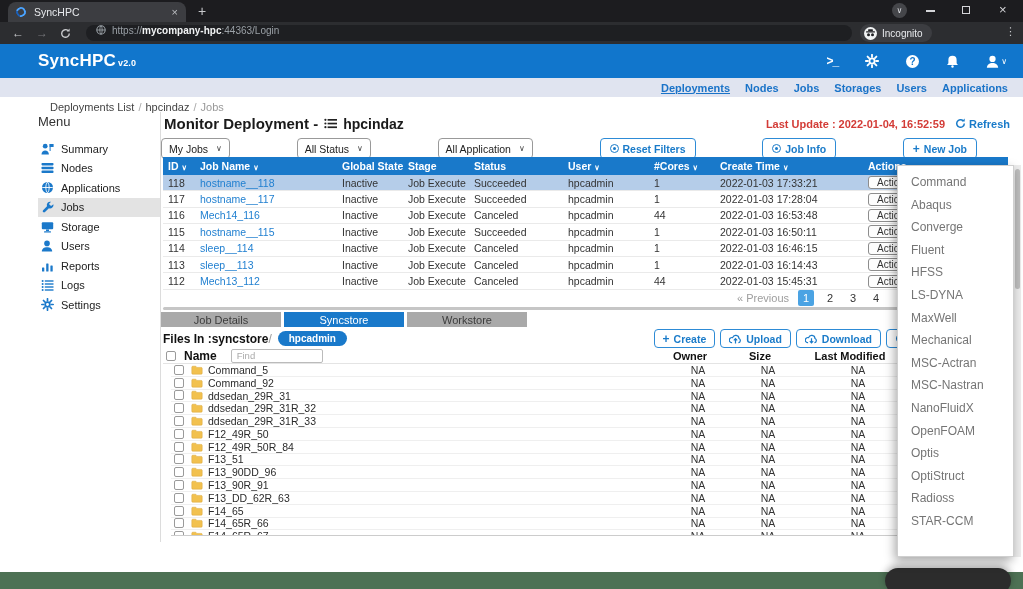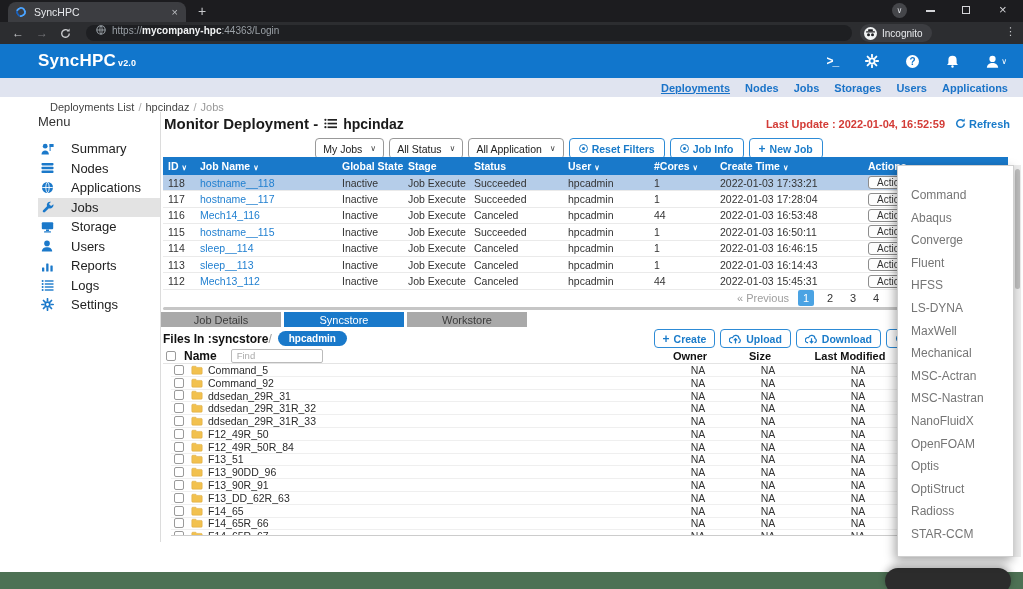--- a/index.html
+++ b/index.html
@@ -53,35 +53,35 @@
               display:flex; align-items:center; justify-content:flex-end; gap:15px; padding-right:15px; }
   .navlink { font-size:11px; font-weight:bold; color:#1a73c8; }
   .navlink.active { text-decoration:underline; }
 
   
   .breadcrumb { position:absolute; left:50px; top:101px; font-size:11px; color:#444; }
   .breadcrumb .sep { color:#aaa; margin:0 4px; }
   .breadcrumb .current { color:#999; }
   .sidebar { position:absolute; left:38px; top:114px; width:122px; }
   .sb-title { font-size:13px; color:#333; margin-bottom:10px; }
-  .sb-item { height:19.5px; display:flex; align-items:center; gap:17px; padding-left:2px; font-size:13px; color:#222; }
+  .sb-item { height:19.5px; display:flex; align-items:center; gap:7px; padding-left:2px; font-size:11px; color:#222; }
   .sb-item.active { background:#e3e3e3; }
   .sb-ic { width:14px; display:flex; justify-content:center; color:#1b79ca; }
   .content-divider { position:absolute; left:160px; top:112px; width:1px; height:430px; background:#dcdcdc; }
 
   
   .main { position:absolute; left:161px; top:97px; width:849px; height:476px; }
   .title-row { position:absolute; left:3px; top:18px; width:846px; display:flex; align-items:center; }
   .page-title { font-size:15px; font-weight:bold; color:#1a1a1a; display:flex; align-items:center; gap:6px; }
   .dep-name { font-weight:600; font-size:14px; }
   .update-grp { margin-left:auto; display:flex; align-items:center; gap:10px; }
   .last-update { font-size:11px; font-weight:bold; color:#d33b36; }
   .refresh-link { font-size:11px; font-weight:bold; color:#1a7bc9; display:flex; align-items:center; gap:3px; }
 
-  .filter-row { position:absolute; left:0; top:41px; width:816px; display:flex; justify-content:center; gap:5px; }
+  .filter-row { position:absolute; left:0; top:41px; width:816px; display:flex; justify-content:space-between; gap:5px; }
   .f-select { height:21px; background:#fff; border:1px solid #999; border-radius:4px; font-size:10.5px; color:#222;
               display:flex; align-items:center; gap:8px; padding:0 7px; }
   .f-select .chev { font-size:8px; color:#444; }
   .f-btn { height:21px; border:1px solid #2d8bd6; border-radius:4px; background:#fff; color:#1a7bc9;
            font-size:10.5px; font-weight:bold; display:flex; align-items:center; gap:4px; padding:0 9px; }
   .circle-dot { width:9px; height:9px; border:1.4px solid #1a7bc9; border-radius:50%; position:relative; }
   .circle-dot::after { content:""; position:absolute; left:2px; top:2px; width:3px; height:3px; border-radius:50%; background:#1a7bc9; }
   .plus-g { font-weight:bold; font-size:12px; }
 
   
@@ -142,21 +142,21 @@
 
   .filesrows { position:absolute; left:10px; top:267px; width:845px; height:172px; overflow:hidden; border-bottom:1px solid #ccc; }
   .frow { display:flex; align-items:center; height:12.8px; border-bottom:1px solid #efefef; }
   .frow .fname { font-size:10.5px; color:#2b2b2b; margin-left:5px; }
   .frow .na { font-size:10.5px; color:#333; }
   .cb { width:10px; height:10px; border:1px solid #9a9a9a; border-radius:2px; background:#fff; margin-left:3px; flex:0 0 auto; }
   .fold-ic { margin-left:7px; flex:0 0 auto; }
 
   
   .app-popup { position:absolute; left:897px; top:165px; width:117px; height:392px; background:#fff;
-               border:1px solid #cfcfcf; box-shadow:-2px 4px 10px rgba(0,0,0,.35); z-index:60; padding-top:18px; }
+               border:1px solid #cfcfcf; box-shadow:-2px 4px 10px rgba(0,0,0,.35); z-index:60; padding-top:5px; }
   .ap-item { height:22.6px; line-height:22.6px; padding-left:13px; font-size:12px; color:#757575; white-space:nowrap; }
   .ap-scroll { position:absolute; left:1014px; top:165px; width:7px; height:392px; background:#ececec; z-index:59; }
   .ap-thumb { position:absolute; left:1px; top:4px; width:5px; height:120px; background:#bdbdbd; border-radius:3px; }
 
   
   .greenbar { position:absolute; left:0; top:572px; width:1023px; height:17px; background:#4d7154; z-index:30; }
   .blob { position:absolute; left:885px; top:568px; width:126px; height:26px; background:#2c2c2c; border-radius:13px;
           box-shadow:0 -3px 7px rgba(0,0,0,.3); z-index:35; }
 </style>
 </head>

